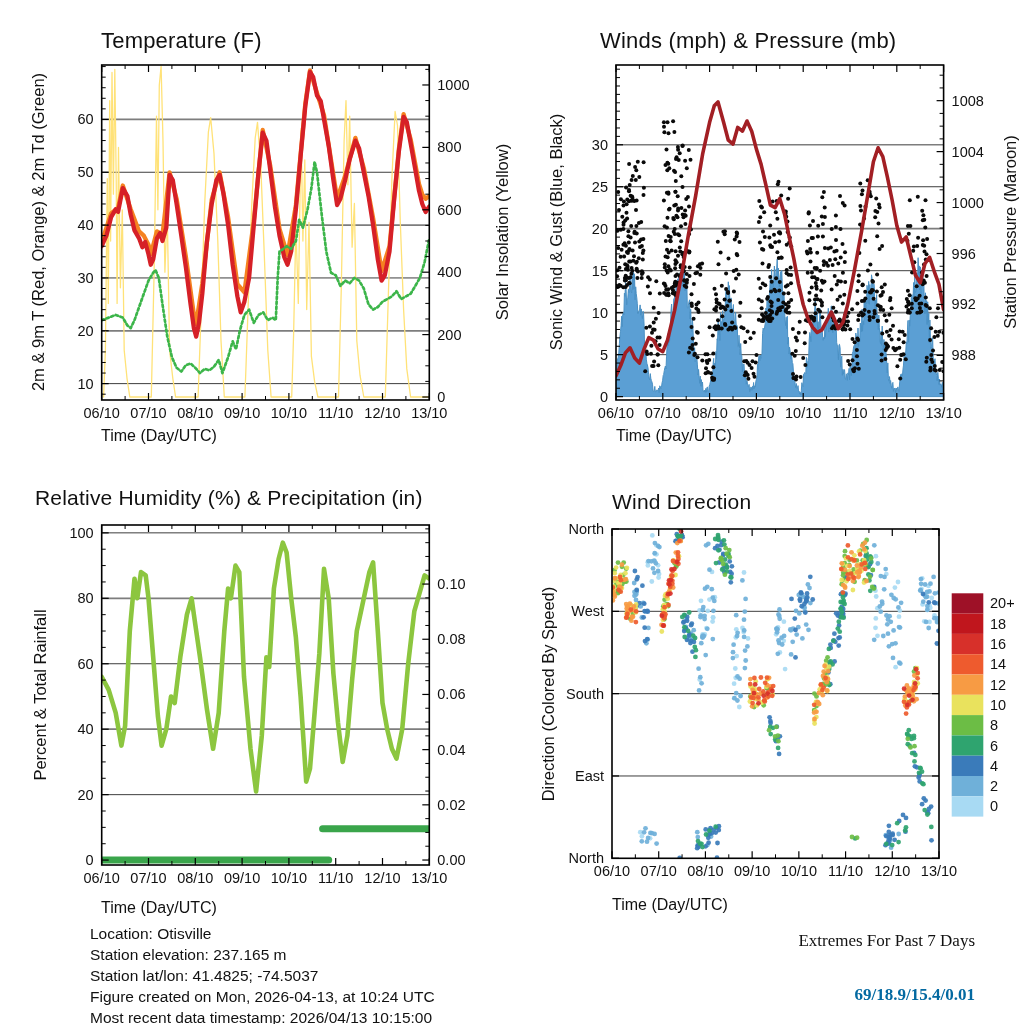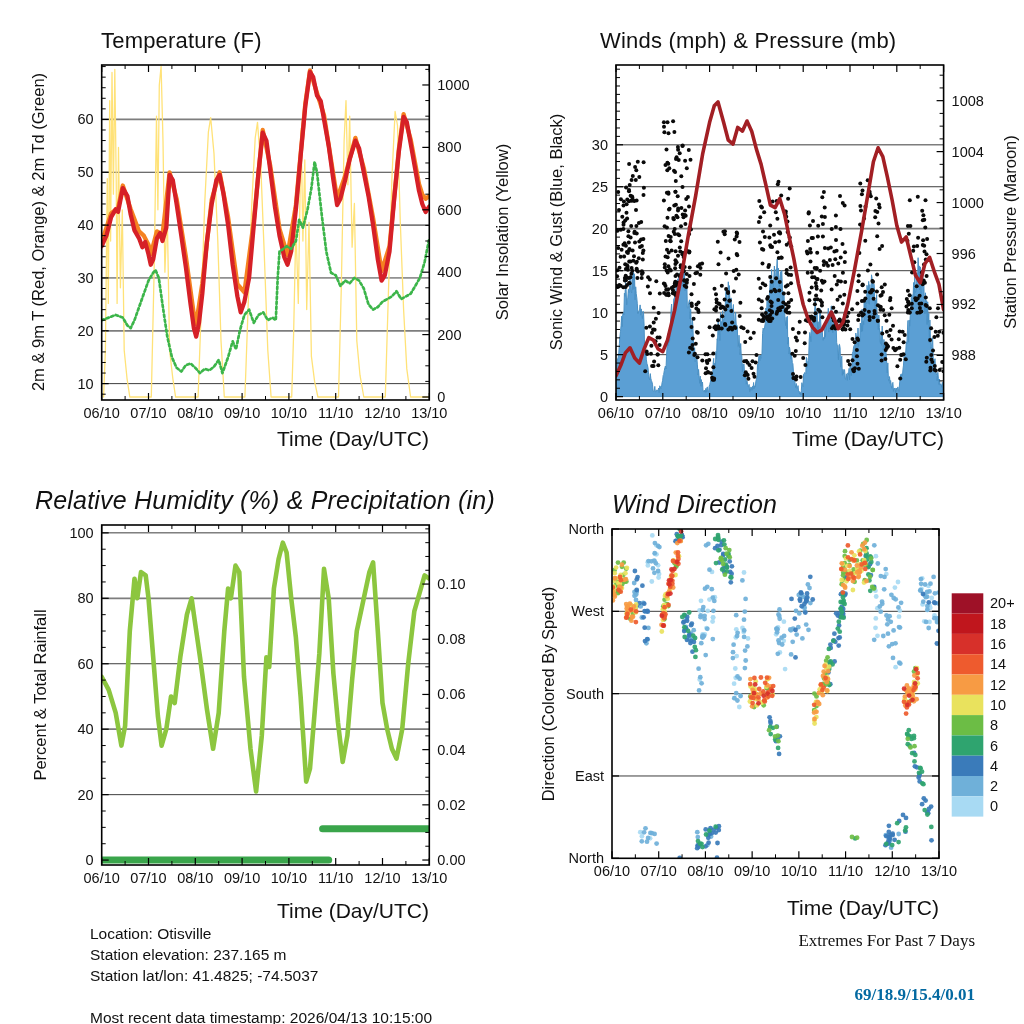--- a/index.html
+++ b/index.html
@@ -2,23 +2,23 @@
 <html><head>
 <meta charset="utf-8">
 <style>
   html,body{margin:0;padding:0;background:#fff;}
   #page{position:relative;width:1024px;height:1024px;background:#fff;overflow:hidden;
         font-family:"Liberation Sans",sans-serif;color:#111;}
   svg{position:absolute;left:0;top:0;}
   svg text{font-family:"Liberation Sans",sans-serif;fill:#111;}
   .lbl{position:absolute;white-space:nowrap;}
   .ptitle{font-size:22px;letter-spacing:0.2px;}
-  .ptitle.small{font-size:25px;font-style:italic;}
+  .ptitle.small{font-size:21px;}
   .vlab{font-size:16.5px;transform:translate(-50%,-50%) rotate(-90deg);}
-  .xlab{text-align:right;font-size:21px;}
+  .xlab{text-align:left;font-size:16px;}
   .foot{font-size:15.5px;}
   .ext{font-size:17px;text-align:right;font-family:Liberation Serif, serif;}
   .ext.vals{font-weight:bold;color:#0369a1;}
   .cbt{font-size:15.5px;}
 </style>
 </head>
 <body>
 
 <div id="page">
   <svg id="plot" width="1024" height="1024">
@@ -2377,17 +2377,18 @@
   <div class="lbl xlab" style="left:101px;top:427px;width:328px;">Time (Day/UTC)</div>
   <div class="lbl xlab" style="left:616px;top:427px;width:328px;">Time (Day/UTC)</div>
   <div class="lbl xlab" style="left:101px;top:899px;width:328px;">Time (Day/UTC)</div>
   <div class="lbl xlab" style="left:612px;top:896px;width:327px;">Time (Day/UTC)</div>
 
   <div class="lbl cbt" style="left:988px;top:563px;margin-left:44px;">mph</div>
 
   <div class="lbl foot" style="left:90px;top:925px;">Location: Otisville</div>
   <div class="lbl foot" style="left:90px;top:946px;">Station elevation: 237.165 m</div>
   <div class="lbl foot" style="left:90px;top:967px;">Station lat/lon: 41.4825; -74.5037</div>
+  <div class="lbl foot" style="left:90px;top:988px;">Figure created on Mon, 2026-04-13, at 10:24 UTC</div>
   <div class="lbl foot" style="left:90px;top:1009px;">Most recent data timestamp: 2026/04/13 10:15:00</div>
 
   <div class="lbl ext" style="right:49px;top:931px;">Extremes For Past 7 Days</div>
   <div class="lbl ext vals" style="right:49px;top:985px;">69/18.9/15.4/0.01</div>
 </div>
 
 </body></html>

